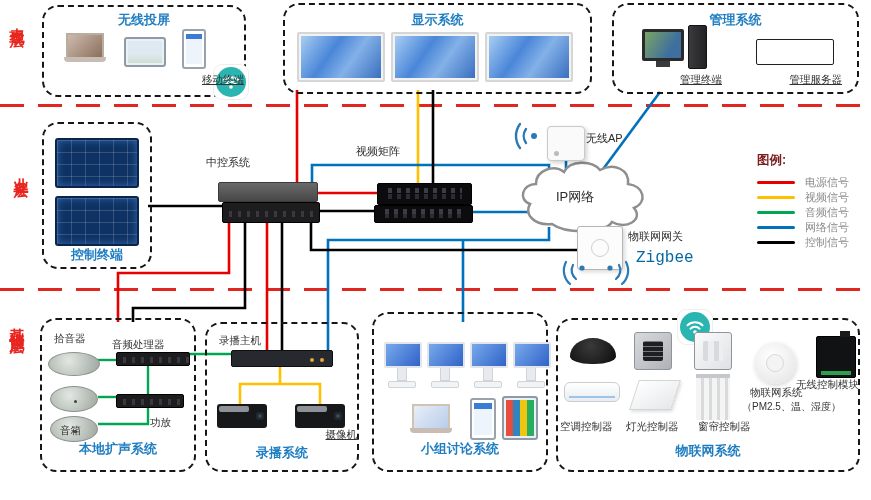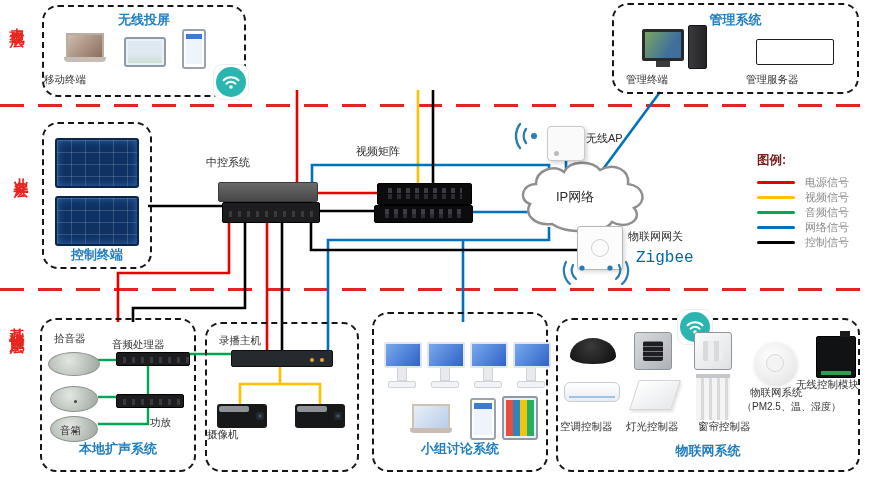--- a/index.html
+++ b/index.html
@@ -10,21 +10,21 @@
   .sep{position:absolute;left:0;width:871px;height:3px;
        background:repeating-linear-gradient(90deg,#e0261f 0 24px,transparent 24px 38px);}
   
   .layer{position:absolute;color:#e8251f;font-weight:bold;font-size:15px;
          writing-mode:vertical-rl;text-orientation:upright;letter-spacing:3px;}
   
   .dbox{position:absolute;border:2px dashed #161616;border-radius:16px;background:transparent;}
   .btitle{position:absolute;left:0;width:100%;text-align:center;color:#1f7ec2;
           font-weight:bold;font-size:13px;}
   .lbl{position:absolute;font-size:10.5px;color:#333;white-space:nowrap;}
-  .lbl.c{text-align:left;}
+  .lbl.c{text-align:right;text-decoration:underline;}
   
   .lines{position:absolute;left:0;top:0;z-index:1;}
   .dbox,.layer,.lbl,.node-label{z-index:2;}
   
   .monitor{position:absolute;border:2px solid #d6d6d6;background:#f2f2f2;border-radius:2px;padding:2px;}
   .monitor .scr{width:100%;height:100%;background:linear-gradient(125deg,#a8cdf2 0%,#4a86d8 38%,#83b1e8 62%,#3a6fc0 100%);}
   .laptop{position:absolute;}
   .laptop .scr{width:34px;height:22px;border:2px solid #b9aca1;border-bottom:none;background:linear-gradient(135deg,#cdbbae,#8c6f5c);}
   .laptop .base{width:42px;height:5px;background:#c7bdb4;margin-left:-2px;border-radius:0 0 4px 4px;}
   .laptop.blue .scr{background:linear-gradient(135deg,#e8eef8,#b9cdea);border-color:#cfc3b4;}
@@ -169,20 +169,32 @@
             <g fill="none" stroke="#fff" stroke-width="2.4" stroke-linecap="round">
               <path d="M3 8 a13 13 0 0 1 18 0"></path>
               <path d="M6.5 12 a8 8 0 0 1 11 0"></path>
             </g>
             <circle cx="12" cy="16" r="2.2" fill="#fff"></circle>
           </svg>
         </div>
     </div>
   </div>
 
+  <div class="dbox" style="left:283px;top:3px;width:305px;height:87px">
+    <div class="btitle" style="top:6px">显示系统</div>
+    <div class="monitor" style="left:12px;top:27px;width:80px;height:42px">
+        <div class="scr"></div>
+      </div>
+    <div class="monitor" style="left:106px;top:27px;width:80px;height:42px">
+        <div class="scr"></div>
+      </div>
+    <div class="monitor" style="left:200px;top:27px;width:80px;height:42px">
+        <div class="scr"></div>
+      </div>
+  </div>
 
   <div class="dbox" style="left:612px;top:3px;width:243px;height:87px">
     <div class="btitle" style="top:6px">管理系统</div>
     <div class="deskmon" style="left:28px;top:24px;width:36px;height:26px"></div>
     <div class="tower" style="left:74px;top:20px;width:17px;height:42px"></div>
     <div class="lbl c" style="left:12px;top:68px;width:96px">管理终端</div>
     <div class="server" style="left:142px;top:34px;width:76px;height:24px"></div>
     <div class="lbl c" style="left:132px;top:68px;width:96px">管理服务器</div>
   </div>
 
@@ -269,20 +281,21 @@
     <div class="lbl" style="left:18px;top:104px">音箱</div>
     <div class="btitle" style="top:120px">本地扩声系统</div>
   </div>
 
   <div class="dbox" style="left:205px;top:322px;width:150px;height:146px">
     <div class="lbl" style="left:12px;top:10px">录播主机</div>
     <div class="rack host" style="left:24px;top:26px;width:100px;height:15px"></div>
     <div class="camera" style="left:10px;top:80px;width:50px;height:24px"></div>
     <div class="camera" style="left:88px;top:80px;width:50px;height:24px"></div>
     <div class="lbl c" style="left:0;top:104px;width:100%">摄像机</div>
+    <div class="btitle" style="top:120px">录播系统</div>
   </div>
 
   <div class="dbox" style="left:372px;top:312px;width:172px;height:156px">
     <div class="stand" style="left:10px;top:28px">
         <div class="scr"></div>
         <div class="neck"></div>
         <div class="base"></div>
       </div>
     <div class="stand" style="left:53px;top:28px">
         <div class="scr"></div>

